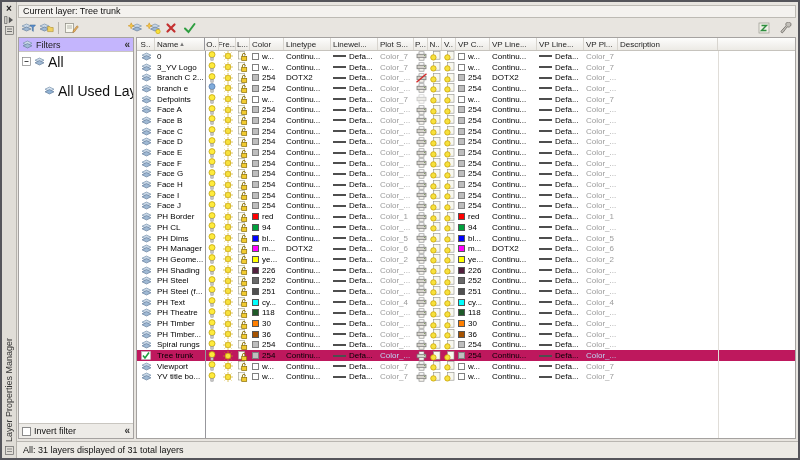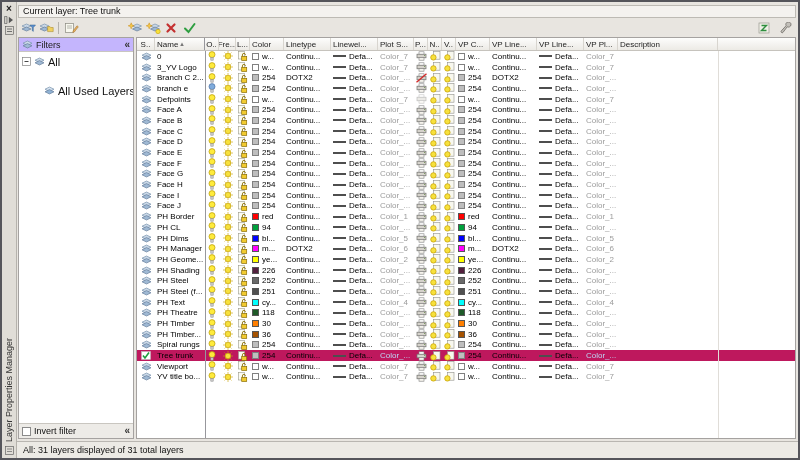--- a/index.html
+++ b/index.html
@@ -19,21 +19,21 @@
   .toolbar{height:18px;display:flex;align-items:center;padding:1px 2px 1px 1px;}
   .tb-icon{width:18px;height:15px;display:flex;align-items:center;justify-content:center;cursor:pointer;border:1px solid transparent;}
   .tb-sep{width:1px;height:12px;background:#B5B2AC;margin:0 3px;}
   .tb-mid{margin-left:46px;display:flex;align-items:center;}
   .tb-right{margin-left:auto;display:flex;align-items:center;gap:3px;}
   
   .content{flex:1;display:flex;gap:2px;min-height:0;padding-bottom:2px;}
   .filters-panel{width:116px;border:1px solid #A5A2A0;background:#fff;display:flex;flex-direction:column;}
   .filters-header{height:14px;background:#c4b5fd;border-bottom:1px solid #C9C6C0;display:flex;align-items:center;font-size:9px;color:#222;padding:0 3px;gap:3px;}
   .chev{margin-left:auto;font-size:10px;font-weight:bold;color:#333;cursor:pointer;line-height:10px;}
-  .filters-body{flex:1;padding:3px 2px 0 3px;font-size:11px;color:#111;overflow:hidden;}
+  .filters-body{flex:1;padding:3px 2px 0 3px;font-size:14px;color:#111;overflow:hidden;}
   .tree-node{display:flex;align-items:center;height:13px;gap:3px;white-space:nowrap;}
   .tree-node.lvl1{padding-left:22px;margin-top:16px;}
   .filters-footer{height:15px;background:#EDEBE7;border-top:1px solid #C9C6C0;display:flex;align-items:center;font-size:9px;color:#111;padding:0 3px;gap:3px;}
   .checkbox{width:9px;height:9px;background:#fff;border:1px solid #8a8a8a;flex:none;cursor:pointer;}
   
   .table-panel{flex:1;border:1px solid #A5A2A0;background:#fff;display:flex;flex-direction:column;overflow:hidden;min-width:0;}
   .thead{display:flex;height:13px;background:linear-gradient(#FDFDFC,#ECEAE5);border-bottom:1px solid #C6C3BD;font-size:8px;color:#222;flex:none;}
   .th{display:flex;align-items:center;padding:0 2px;border-right:1px solid #D8D5CF;overflow:hidden;white-space:nowrap;cursor:pointer;}
   .th.w1{border-right-color:#97979c;}
   .sort{color:#777;font-size:7px;margin-left:2px;}

